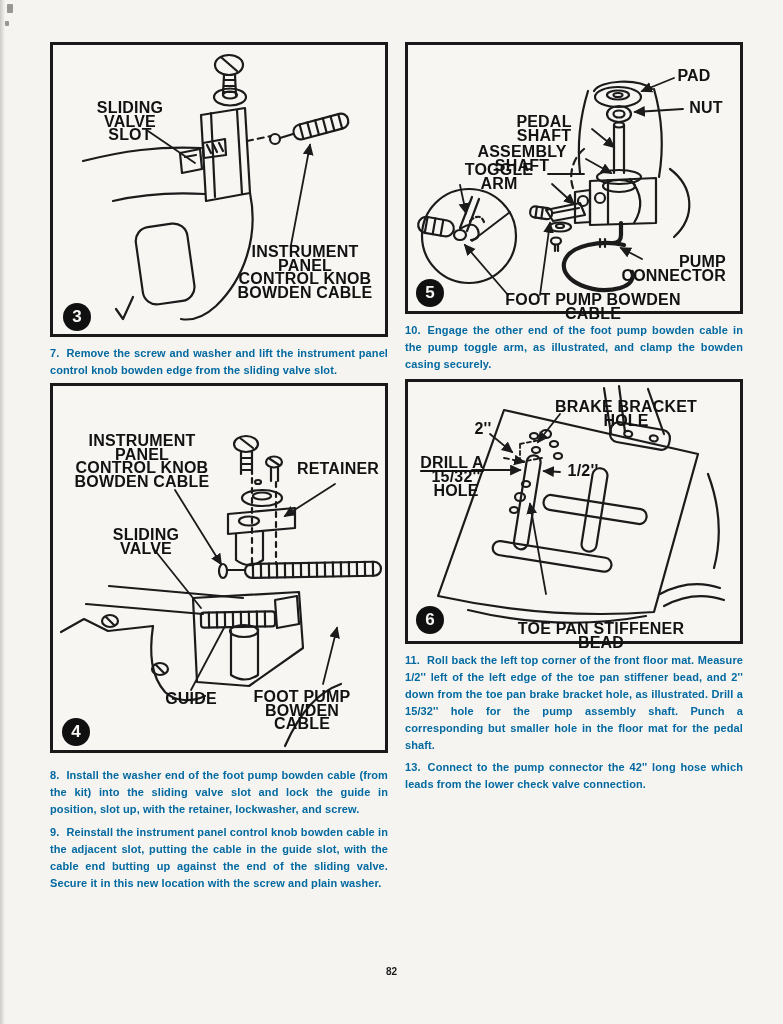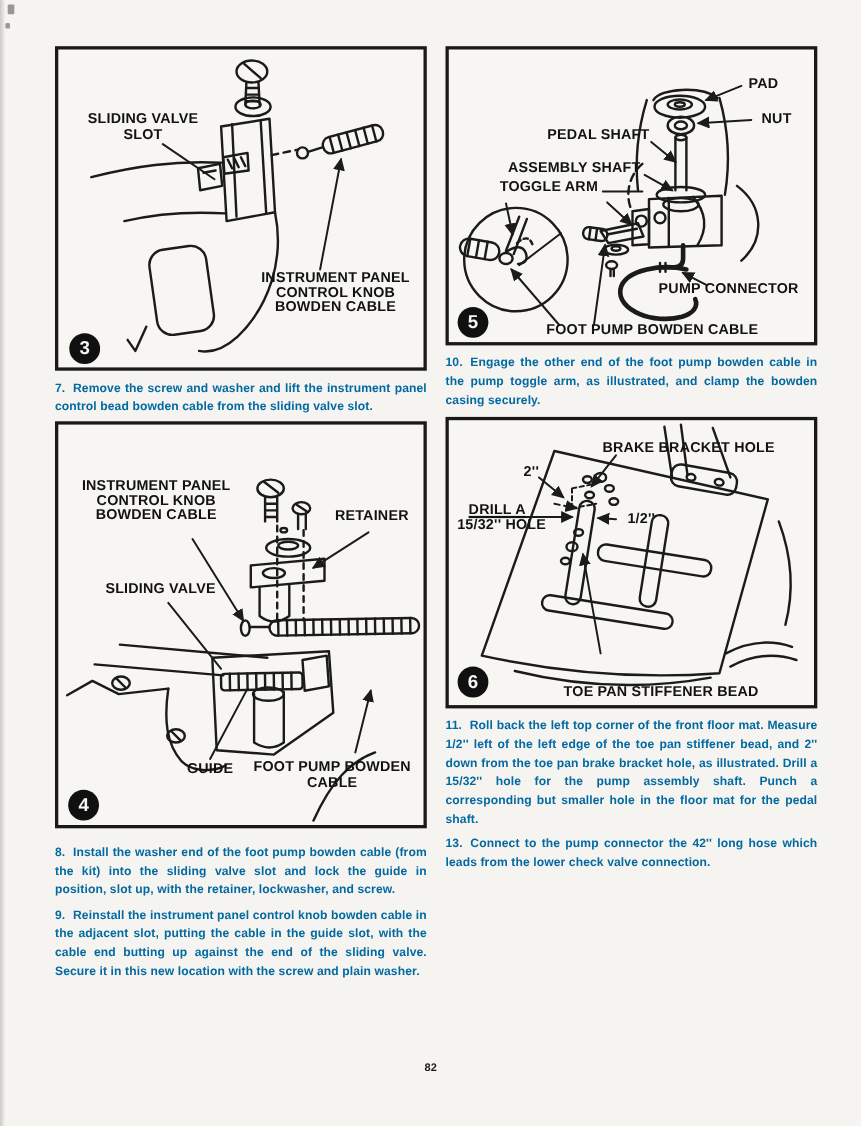--- a/index.html
+++ b/index.html
@@ -14,21 +14,21 @@
   .col { position:absolute; top:42px; width:338px; }
   .col-left  { left:50px; }
   .col-right { left:405px; }
   .figure {
     position:relative; border:3px solid #191919; background:#f7f6f2;
     box-sizing:border-box; width:338px;
   }
   .figure svg { display:block; }
   .ink { stroke:#1b1b1b; fill:none; stroke-width:2.2; stroke-linecap:round; stroke-linejoin:round; }
   .fig-label {
-    position:absolute; font-weight:700; font-size:13px; line-height:13.5px;
+    position:absolute; font-weight:700; font-size:16px; line-height:13.5px;
     letter-spacing:.2px; white-space:pre-line; text-align:center; color:#121212;
   }
   .u { text-decoration:underline; text-decoration-thickness:2px; text-underline-offset:2px; }
   .badge {
     position:absolute; width:28px; height:28px; border-radius:50%;
     background:#101010; color:#f6f5f1; font-weight:700; font-size:17px;
     display:flex; align-items:center; justify-content:center;
   }
   .step {
     margin:0; font-weight:700; font-size:11px; line-height:17px;
@@ -89,21 +89,21 @@
         </g>
       </svg>
       <div class="fig-label" style="left:20px; top:56px; width:114px;">SLIDING VALVE
 SLOT</div>
       <div class="fig-label" style="left:178px; top:200px; width:148px;">INSTRUMENT PANEL
 CONTROL KNOB
 BOWDEN CABLE</div>
       <div class="badge" style="left:10px; top:258px;">3</div>
     </div>
 
-    <p class="step" style="margin-top:8px;"><span class="step-num">7.</span><span>Remove the screw and washer and lift the instrument panel control bead bowden cable from the sliding valve slot.</span></p>
+    <p class="step" style="margin-top:8px;"><span class="step-num">7.</span><span>Remove the screw and washer and lift the instrument panel control knob bowden edge from the sliding valve slot.</span></p>
 
     <div class="figure" style="height:370px; margin-top:4px;">
       <svg width="332" height="364" viewBox="0 0 332 364">
         <defs>
             <marker id="ah4" markerWidth="9" markerHeight="8" refX="5.5" refY="3" orient="auto">
               <path d="M0,0 L6.5,3 L0,6 Z" fill="#1b1b1b"></path>
             </marker>
           </defs>
         <g class="ink">
           <ellipse cx="193" cy="58" rx="12" ry="8"></ellipse>

